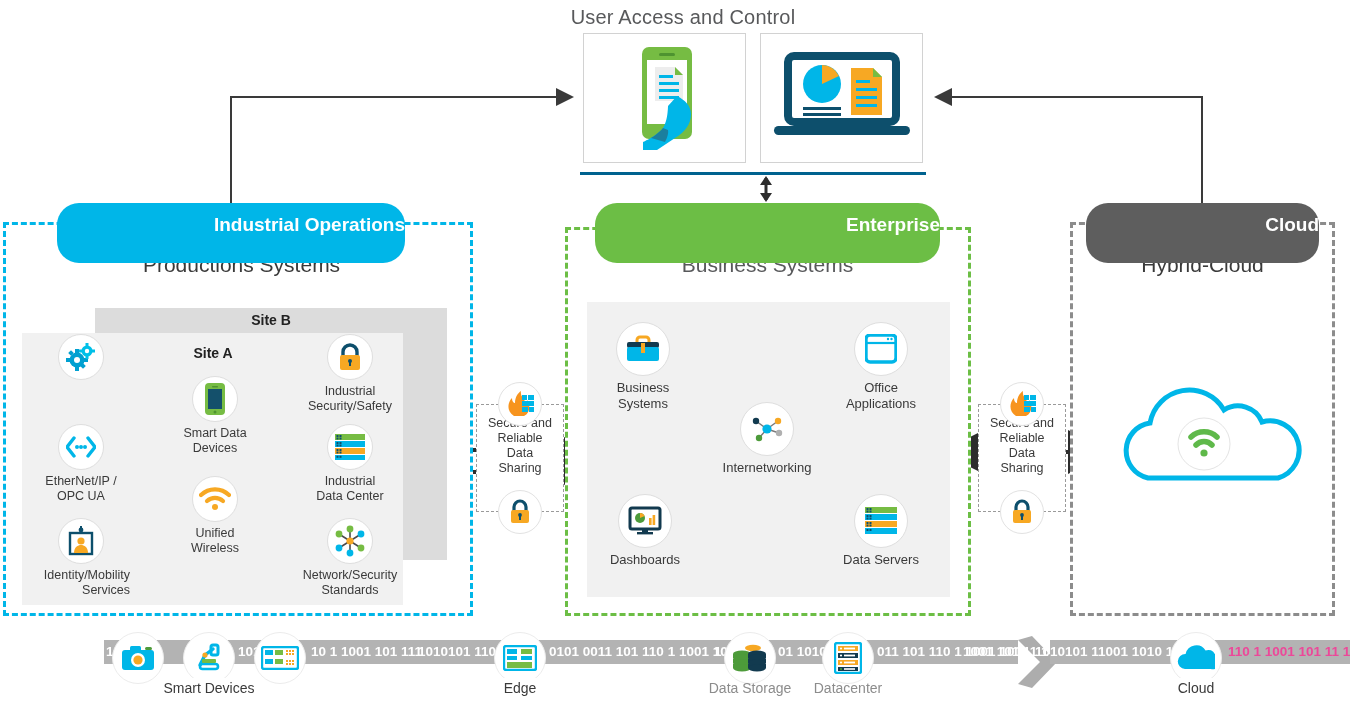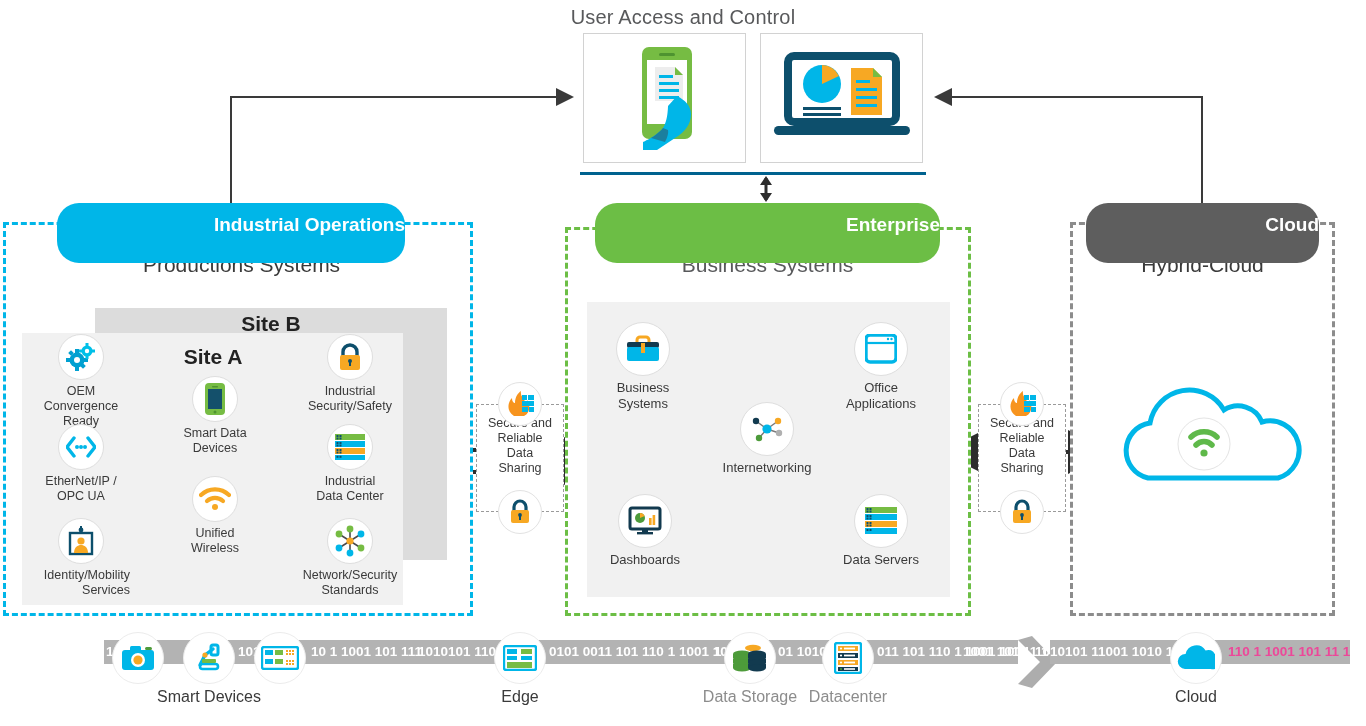--- a/index.html
+++ b/index.html
@@ -52,21 +52,21 @@
   #box-cloud {
     left:1070px; top:222px; width:265px; height:394px;
     border:3px dashed #8c8c8c; background:#fff;
   }
 
   
   #panel-siteb { left:95px; top:308px; width:352px; height:252px; background:#dcdcdc; }
   #panel-sitea { left:22px; top:333px; width:381px; height:272px; background:#f1f1f1; }
   #panel-enterprise-inner { left:587px; top:302px; width:363px; height:295px; background:#f1f1f1; }
 
-  .site-label { text-align:center; font-weight:bold; font-size:21px; color:#222; }
+  .site-label { text-align:center; font-weight:bold; font-size:14px; color:#222; }
   #label-siteb { left:95px; top:312px; width:352px; }
   #label-sitea { left:140px; top:345px; width:146px; }
 
   
   .node { text-align:center; }
   .node .circ {
     width:46px; height:46px; border-radius:50%; background:#fff;
     border:1px solid #dedede; margin:0 auto; position:relative;
     display:flex; align-items:center; justify-content:center;
   }
@@ -105,21 +105,21 @@
     color:#ffffff; font-weight:bold; font-size:13.5px; white-space:nowrap;
   }
   .bits.dark { color:#ec4899; }
   .snode { position:absolute; }
   .snode .circ {
     width:52px; height:52px; border-radius:50%; background:#fff;
     border:1px solid #ececec; display:flex; align-items:center; justify-content:center;
   }
   .snode .cap {
     position:absolute; left:50%; transform:translateX(-50%);
-    top:54px; background:#fff; padding:2px 8px; font-size:16px;
+    top:46px; background:#fff; padding:2px 8px; font-size:14px;
     color:#3a3a3a; white-space:nowrap;text-align:right;
   }
   .cap-plain { background:transparent !important; color:#8c8c8c !important; }
 </style>
 </head>
 <body>
 
 <div class="abs" id="user-access-title">User Access and Control</div>
 
 <div class="abs ua-card" id="ua-phone-card">
@@ -227,22 +227,20 @@
       <g fill="#00c0e8">
         <circle cx="21" cy="9" r="5.5"></circle>
           <circle cx="21" cy="9" r="2.2" fill="#fff"></circle>
         <rect x="19.5" y="1" width="3" height="3"></rect>
           <rect x="19.5" y="14" width="3" height="3"></rect>
         <rect x="13" y="7.5" width="3" height="3"></rect>
           <rect x="26" y="7.5" width="3" height="3"></rect>
       </g>
     </svg>
   </div>
-  <div class="cap">OEM Convergence
-Ready</div>
 </div>
 
 <div class="abs node" style="left:32px;top:424px;width:98px;">
   <div class="circ">
     <svg width="30" height="22" viewBox="0 0 30 22">
       <path d="M8 2 L1 11 L8 20" fill="none" stroke="#00b6e8" stroke-width="3.4" stroke-linecap="round" stroke-linejoin="round"></path>
       <path d="M22 2 L29 11 L22 20" fill="none" stroke="#00b6e8" stroke-width="3.4" stroke-linecap="round" stroke-linejoin="round"></path>
       <circle cx="11" cy="11" r="2" fill="#00b6e8"></circle>
         <circle cx="15" cy="11" r="2" fill="#00b6e8"></circle>
         <circle cx="19" cy="11" r="2" fill="#00b6e8"></circle>

